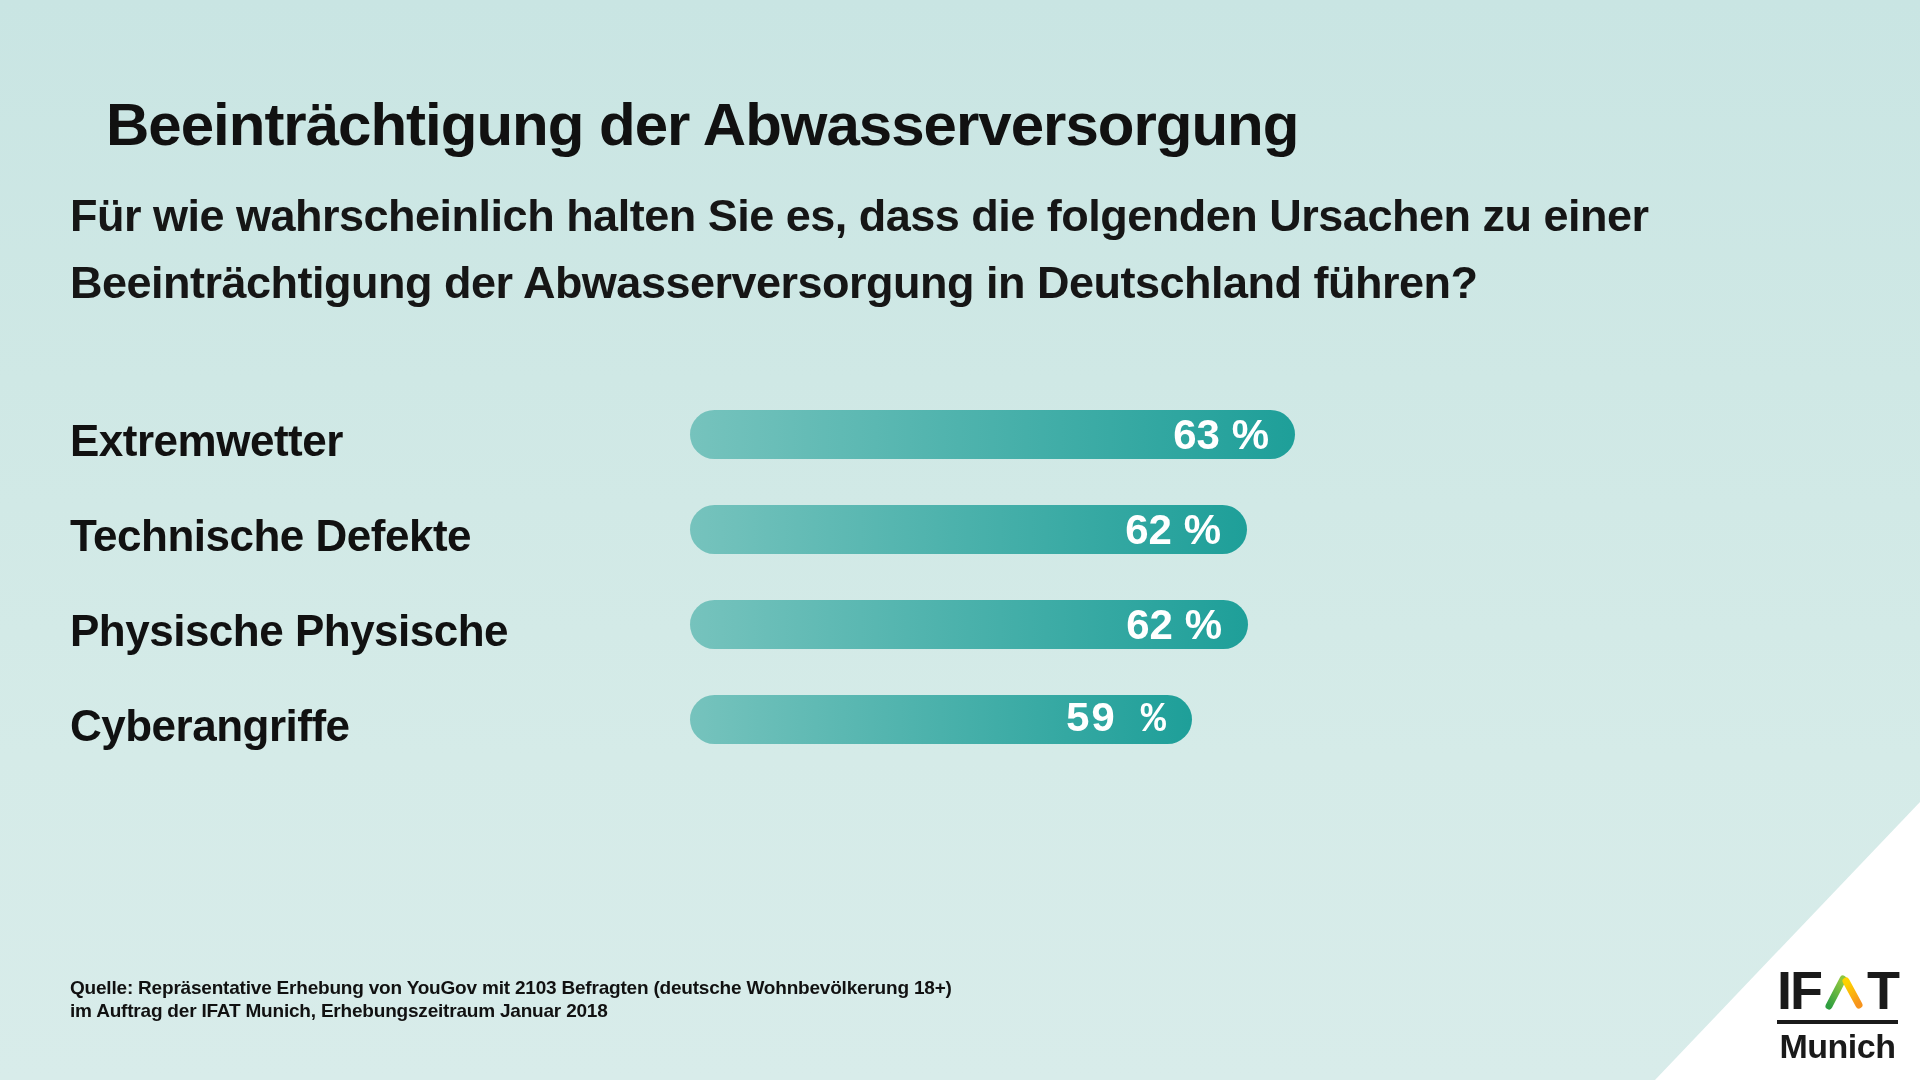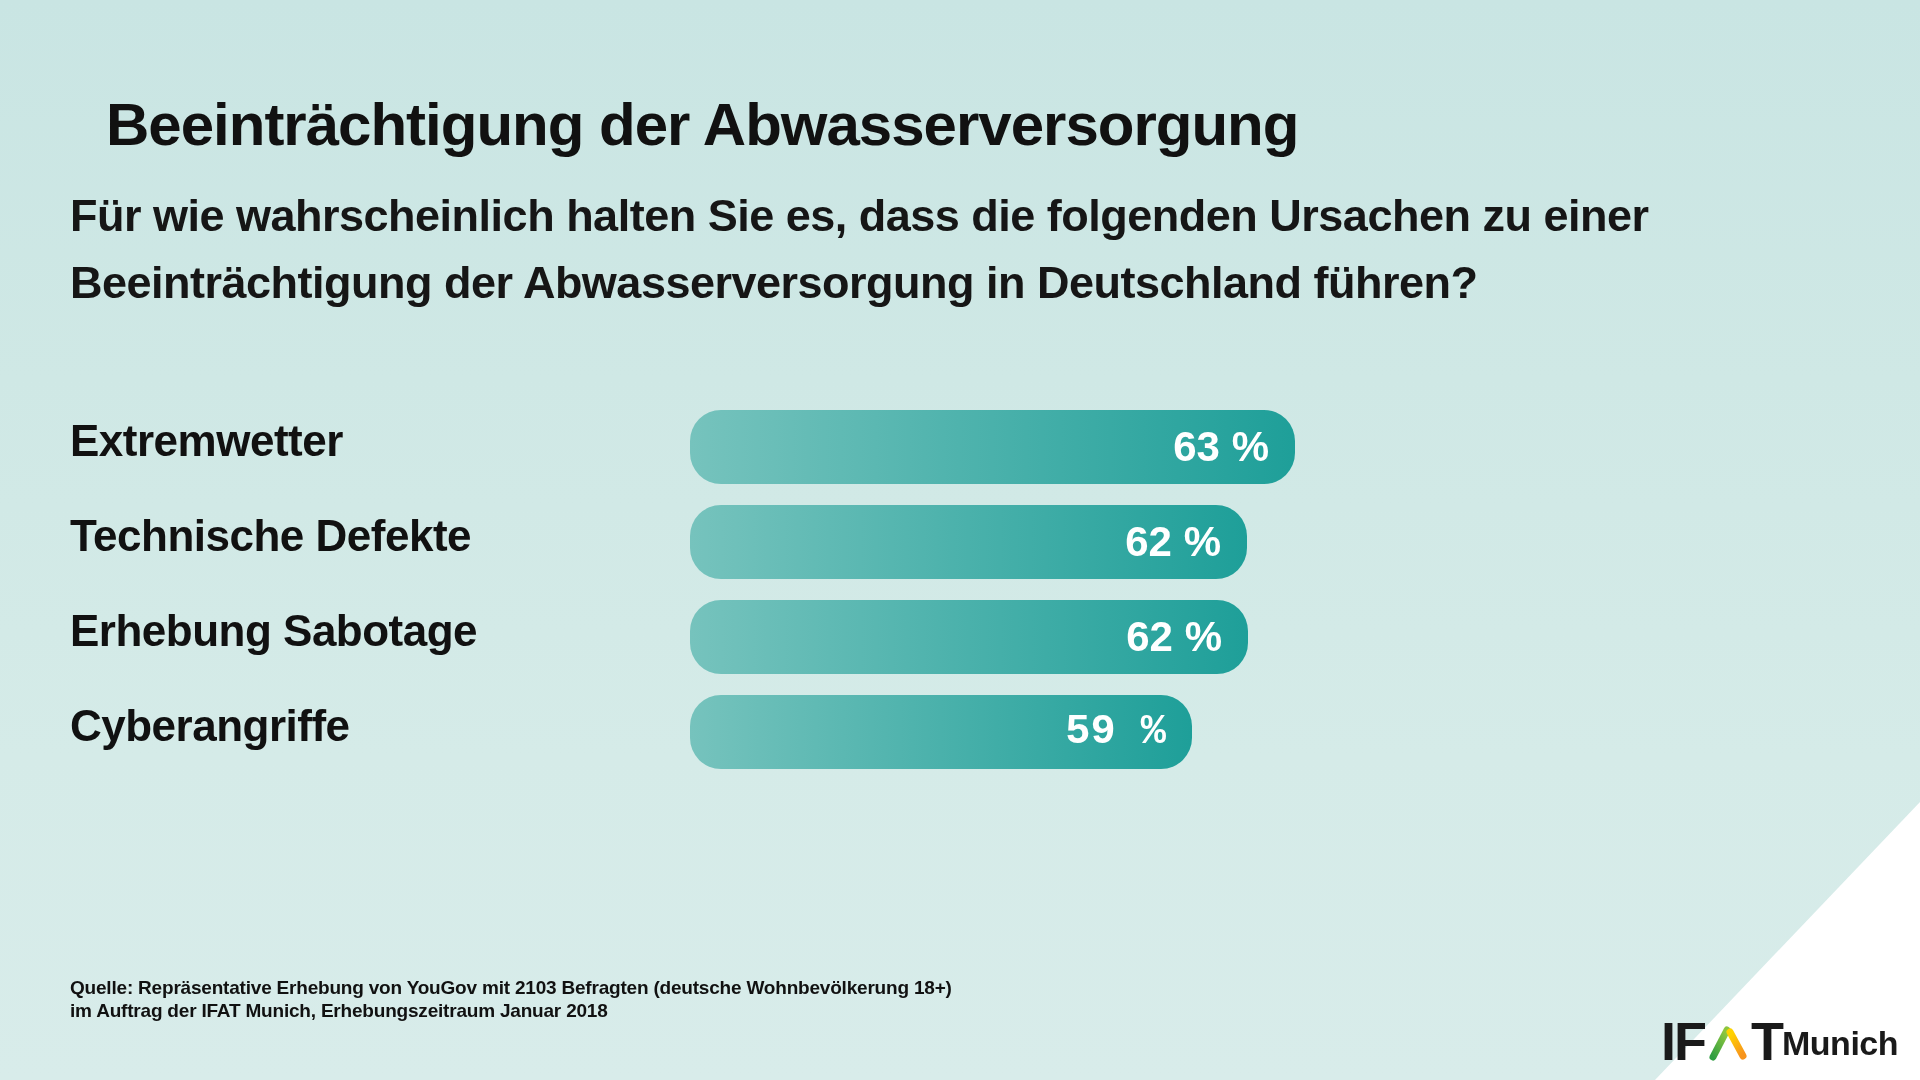--- a/index.html
+++ b/index.html
@@ -25,21 +25,21 @@
   }
 
   .chart { position:absolute; left:0; top:0; width:1920px; height:1080px;border-radius:28px; }
   .row { position:absolute; left:0; width:1920px; height:62px; }
   .cat-label {
     position:absolute; left:70px; top:0; height:62px; line-height:62px;
     font-size:44px; font-weight:800; letter-spacing:-0.5px; color:#111;
     white-space:nowrap;
   }
   .bar {
-    position:absolute; left:690px; top:0; height:74px; border-radius:31px;
+    position:absolute; left:690px; top:0; height:49px; border-radius:31px;
     background:linear-gradient(90deg,#76c3bd 0%,#3fb0a9 55%,#1e9f99 100%);
     display:flex; align-items:center; justify-content:flex-end;
     padding-right:26px;
   }
   .pct {
     color:#ffffff; font-size:42px; font-weight:800; letter-spacing:0;
     white-space:nowrap;
   }
 
   .source {
@@ -49,21 +49,21 @@
   }
 
   .corner {
     position:absolute; right:0; bottom:0; width:265px; height:278px;
     background:#ffffff;
     clip-path:polygon(100% 0%,100% 100%,0% 100%);
   }
 
   .logo {
     position:absolute; right:22px; bottom:14px;
-    display:flex; flex-direction:row; align-items:center;justify-content:center;
+    display:flex; flex-direction:column; align-items:center;justify-content:center;
   }
   .logo-row {
     display:flex; align-items:flex-end;
     font-size:54px; font-weight:800; letter-spacing:-2px; line-height:0.88;
     color:#1a1a1a;
   }
   .logo-tri { width:44px; height:42px; margin:0 1px; display:block; }
   .logo-rule { width:100%; height:4px; background:#1a1a1a; margin-top:5px; }
   .logo-city {
     font-size:34px; font-weight:700; letter-spacing:-0.5px; color:#1a1a1a;
@@ -92,21 +92,21 @@
     </div>
 
     <div class="row" style="top:505px">
       <div class="cat-label">Technische Defekte</div>
       <div class="bar" style="width: 557px; background: linear-gradient(90deg, rgb(118, 195, 189) 0%, rgb(30, 159, 153) 100%);">
         <span class="pct">62 %</span>
       </div>
     </div>
 
     <div class="row" style="top:600px">
-      <div class="cat-label">Erhebung Sabotage</div>
+      <div class="cat-label">Physische Physische</div>
       <div class="bar" style="width: 558px; background: linear-gradient(90deg, rgb(118, 195, 189) 0%, rgb(30, 159, 153) 100%);">
         <span class="pct">62 %</span>
       </div>
     </div>
 
     <div class="row" style="top:695px">
       <div class="cat-label">Cyberangriffe</div>
       <div class="bar" style="width: 502px; background: linear-gradient(90deg, rgb(118, 195, 189) 0%, rgb(30, 159, 153) 100%); font-family: Liberation Mono, monospace;">
         <span class="pct">59 %</span>
       </div>

